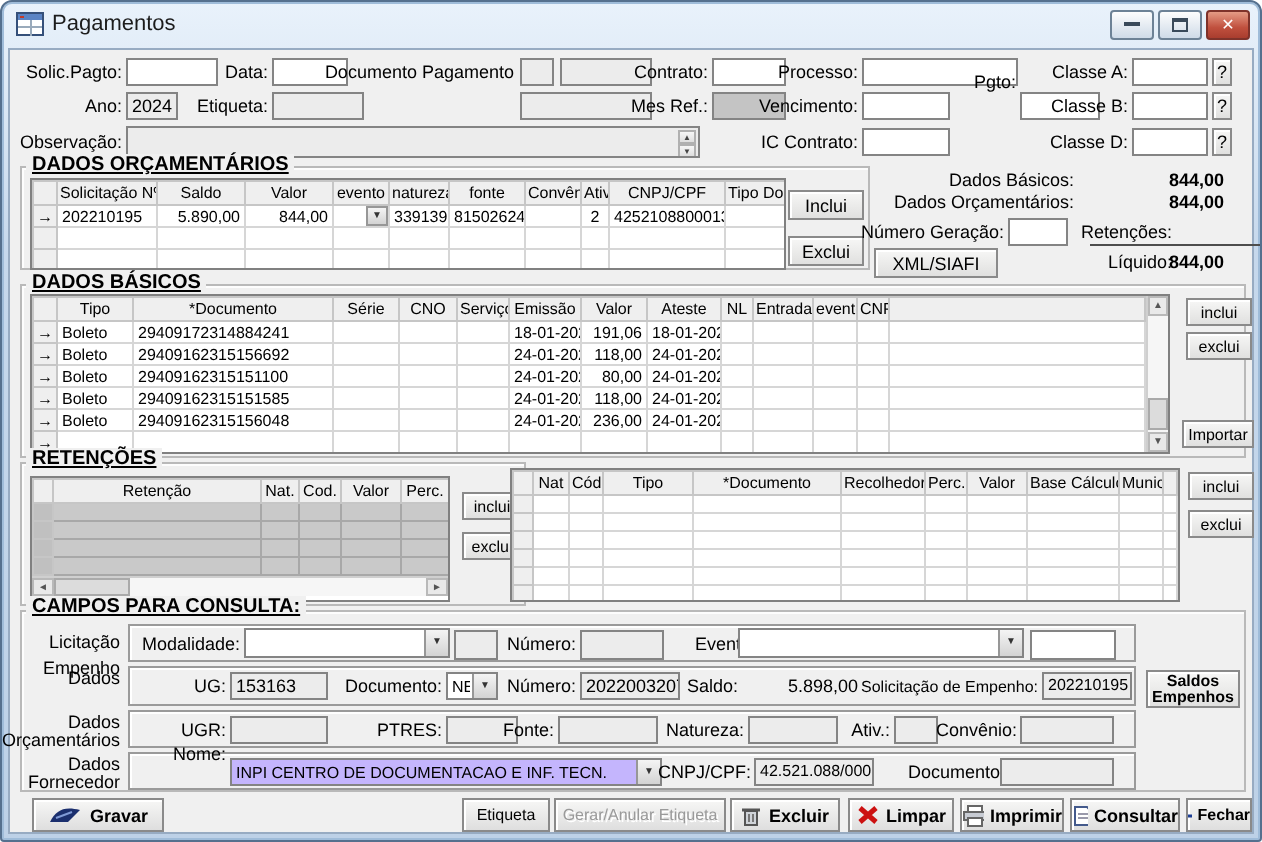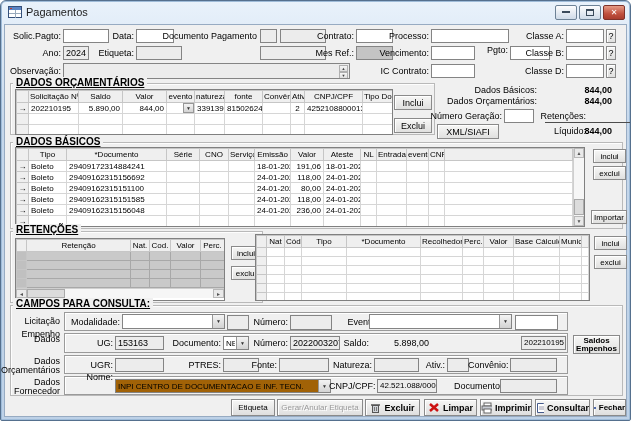--- a/index.html
+++ b/index.html
@@ -118,21 +118,21 @@
 
     <div class="lbl" style="left:6px;top:23px;width:50px">Ano:</div>
     <div class="inp ro" style="left:58px;top:21px;width:26px">2024</div>
     <div class="lbl" style="left:79px;top:23px;width:50px">Etiqueta:</div>
     <div class="inp ro" style="left:131px;top:21px;width:46px"></div>
     <div class="inp ro" style="left:255px;top:21px;width:66px"></div>
     <div class="lbl" style="left:289px;top:23px;width:60px">Mes Ref.:</div>
     <div class="inp dark" style="left:351px;top:21px;width:37px"></div>
     <div class="lbl" style="left:364px;top:23px;width:60px">Vencimento:</div>
     <div class="inp" style="left:426px;top:21px;width:44px"></div>
-    <div class="lbl" style="left:453px;top:20px;width:50px">Pgto:</div>
+    <div class="lbl" style="left:453px;top:11px;width:50px">Pgto:</div>
     <div class="inp" style="left:505px;top:21px;width:40px"></div>
     <div class="lbl" style="left:499px;top:23px;width:60px">Classe B:</div>
     <div class="inp" style="left:561px;top:21px;width:38px"></div>
     <div class="btn qbtn" style="left:601px;top:21px;height:14px">?</div>
 
     <div class="lbl" style="left:-4px;top:41px;width:60px">Observação:</div>
     <div class="inp ro" style="left:58px;top:38px;width:287px;height:16px">
       <div class="spinner">
         <span>▲</span>
         <span>▼</span>
@@ -594,20 +594,21 @@
     <div class="inp ro" style="left:110px;top:311px;width:49px">153163</div>
     <div class="lbl" style="left:166px;top:313px;width:50px">Documento:</div>
     <div class="combo" style="left:218px;top:311px;width:26px;height:14px">
       <span class="cval">NE</span>
       <span class="ddbtn">▼</span>
     </div>
     <div class="lbl" style="left:246px;top:313px;width:37px">Número:</div>
     <div class="inp ro" style="left:285px;top:311px;width:50px">2022003207</div>
     <div class="lbl" style="left:338px;top:313px;width:26px">Saldo:</div>
     <div class="lbl" style="left:366px;top:313px;width:58px">5.898,00</div>
+    <div class="lbl sm" style="left:412px;top:313px;width:102px">Solicitação de Empenho:</div>
     <div class="inp ro" style="left:516px;top:311px;width:45px;font-size:8px">202210195</div>
     <div class="btn" style="left:568px;top:310px;width:47px;height:19px;flex-direction:column;gap:0;line-height:8px;font-weight:bold;font-size:8px">
       <span>Saldos</span>
       <span>Empenhos</span>
     </div>
 
     <div class="panel" style="top:330px;height:19px"></div>
     <div class="lbl" style="left:-4px;top:331px;width:59px">Dados</div>
     <div class="lbl" style="left:-4px;top:340px;width:59px">Orçamentários</div>
     <div class="lbl" style="left:78px;top:335px;width:30px">UGR:</div>
@@ -620,29 +621,36 @@
     <div class="inp ro" style="left:369px;top:333px;width:45px"></div>
     <div class="lbl" style="left:410px;top:335px;width:30px">Ativ.:</div>
     <div class="inp ro" style="left:442px;top:333px;width:22px"></div>
     <div class="lbl" style="left:463px;top:335px;width:40px">Convênio:</div>
     <div class="inp ro" style="left:505px;top:333px;width:47px"></div>
 
     <div class="panel" style="top:351px;height:19px"></div>
     <div class="lbl" style="left:-4px;top:352px;width:59px">Dados</div>
     <div class="lbl" style="left:-4px;top:361px;width:59px">Fornecedor</div>
     <div class="lbl" style="left:78px;top:347px;width:30px">Nome:</div>
-    <div class="combo" style="left:110px;top:354px;width:216px;height:14px;background:#a16207">
+    <div class="combo" style="left:110px;top:354px;width:216px;height:14px;background:#c4b5fd">
       <span class="cval">INPI CENTRO DE DOCUMENTACAO E INF. TECN.</span>
       <span class="ddbtn">▼</span>
     </div>
     <div class="lbl" style="left:324px;top:356px;width:46px">CNPJ/CPF:</div>
     <div class="inp ro" style="left:372px;top:354px;width:60px;font-size:8px">42.521.088/0001-37</div>
     <div class="lbl" style="left:449px;top:356px;width:44px">Documento:</div>
     <div class="inp ro" style="left:495px;top:354px;width:57px"></div>
 
+    <div class="fbtn" style="left:11px;width:66px">
+      <svg width="18" height="11">
+        <path d="M1 9 C4 3 8 1 16 3 L10 9 Z" fill="#1b2f6e"></path>
+        <path d="M4 7 L12 4" stroke="#7f9ad6" stroke-width="1" fill="none"></path>
+      </svg>
+      <span>Gravar</span>
+    </div>
     <div class="fbtn f8" style="left:226px;width:44px;font-weight:normal">
       <span>Etiqueta</span>
     </div>
     <div class="fbtn dis" style="left:272px;width:86px">
       <span>Gerar/Anular Etiqueta</span>
     </div>
     <div class="fbtn" style="left:360px;width:55px">
       <svg width="11" height="12">
         <rect x="2.5" y="3.5" width="6" height="7" fill="#cfd3d8" stroke="#555"></rect>
         <line x1="1" y1="3" x2="10" y2="3" stroke="#555" stroke-width="1.5"></line>

